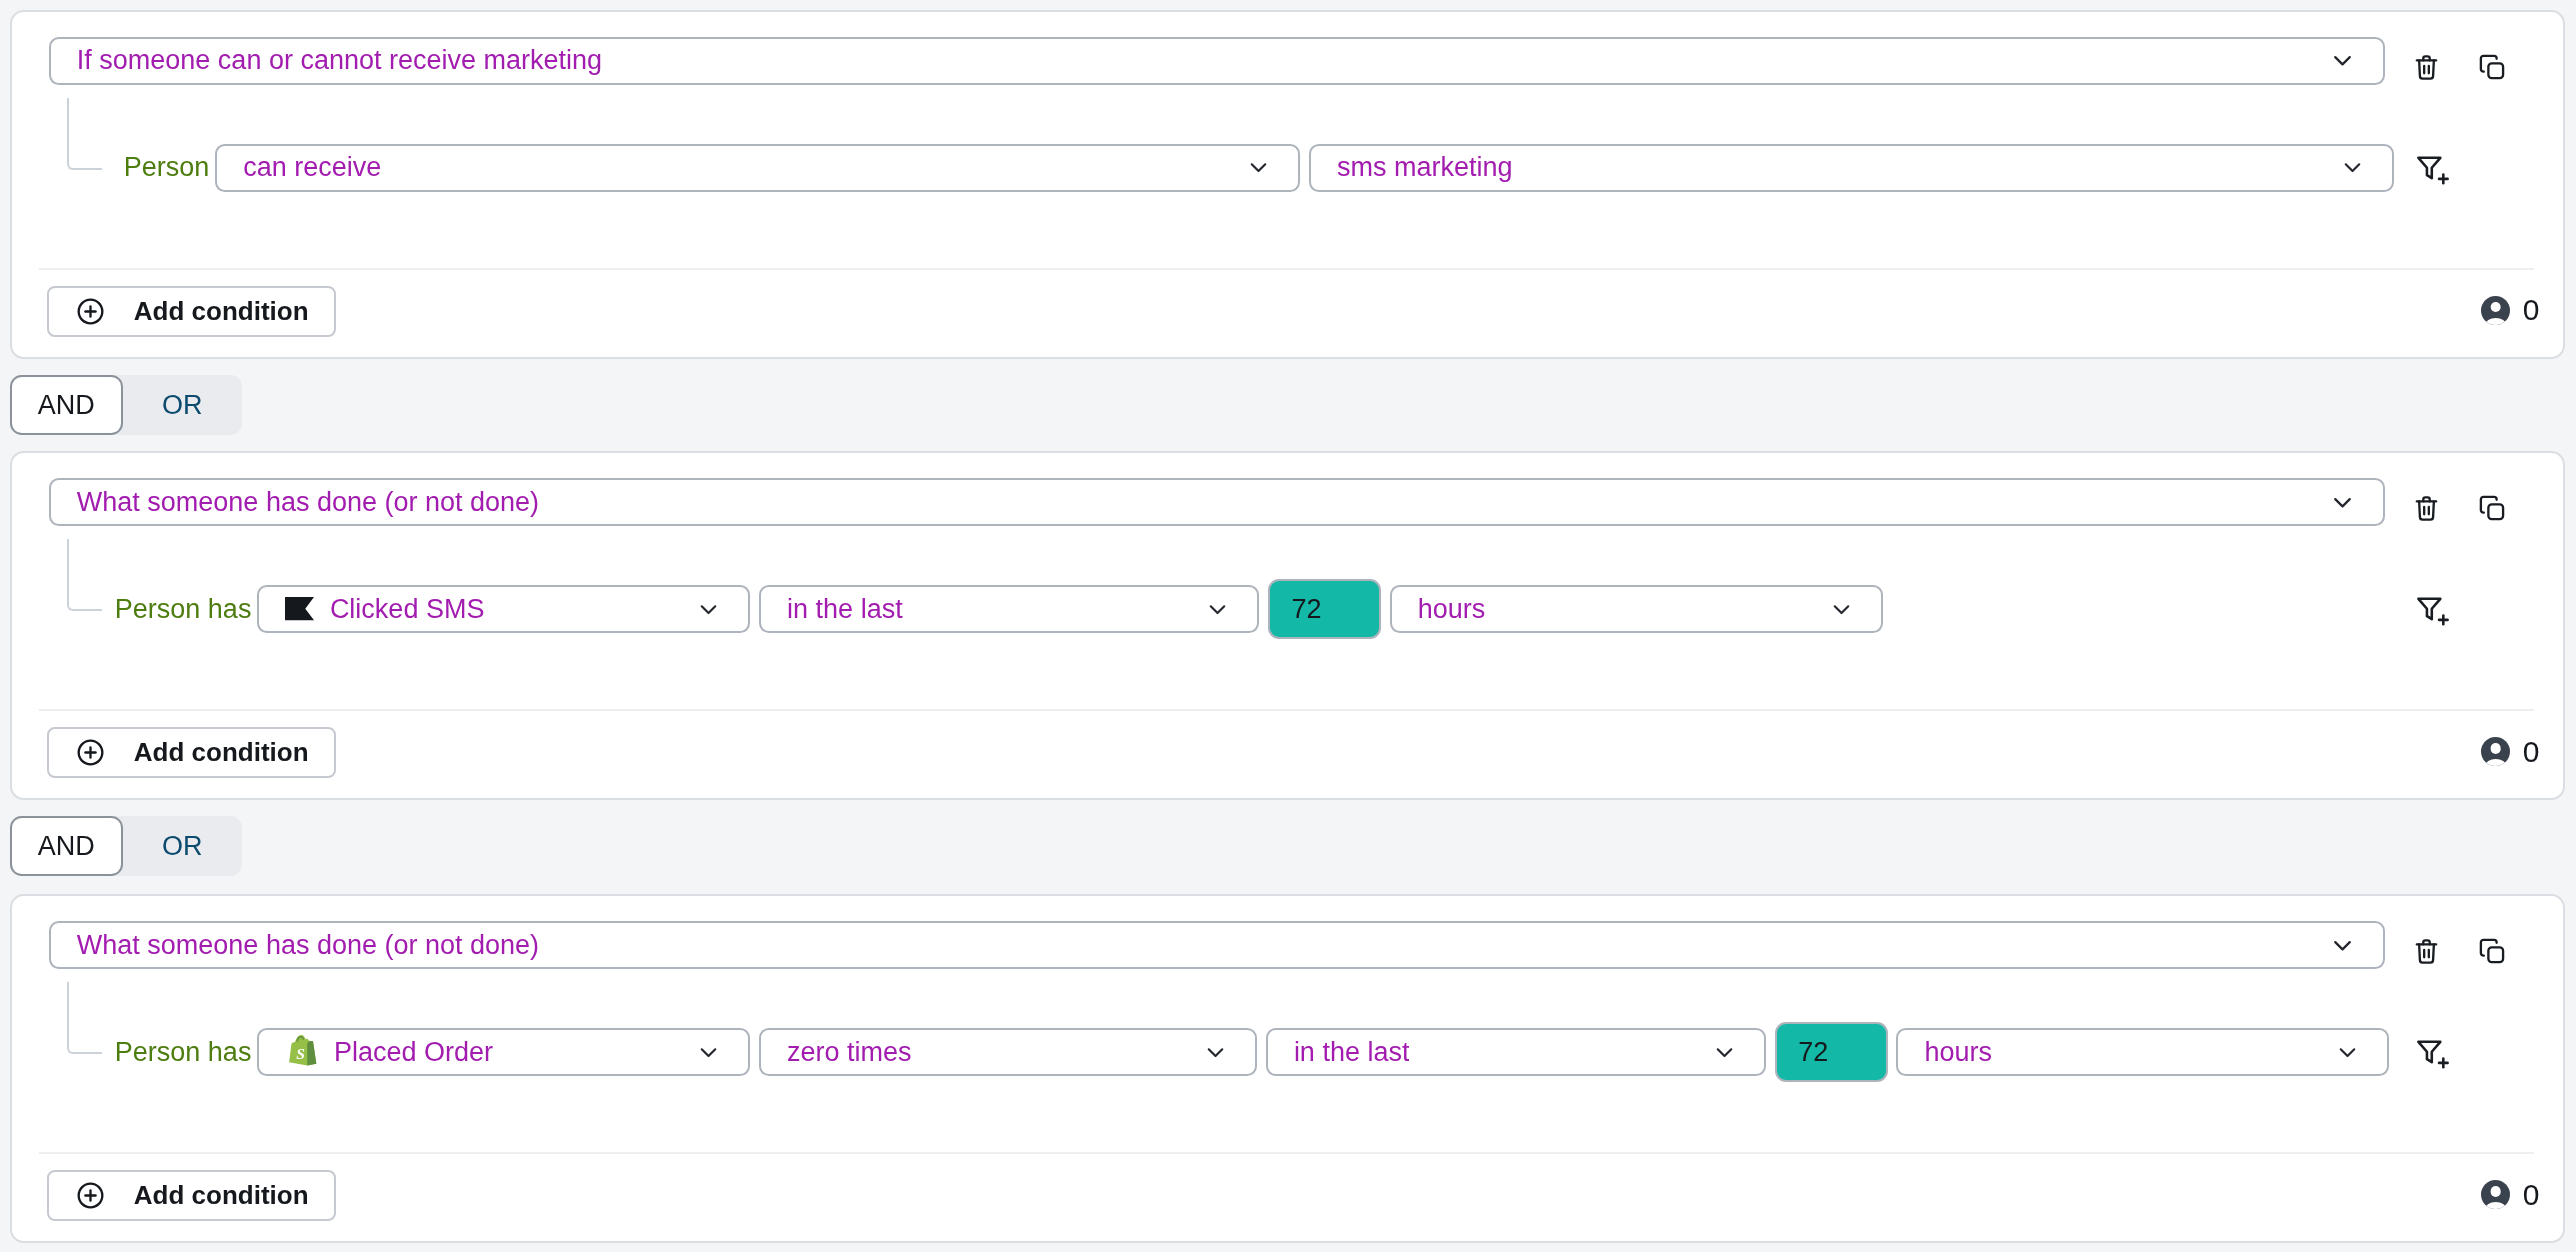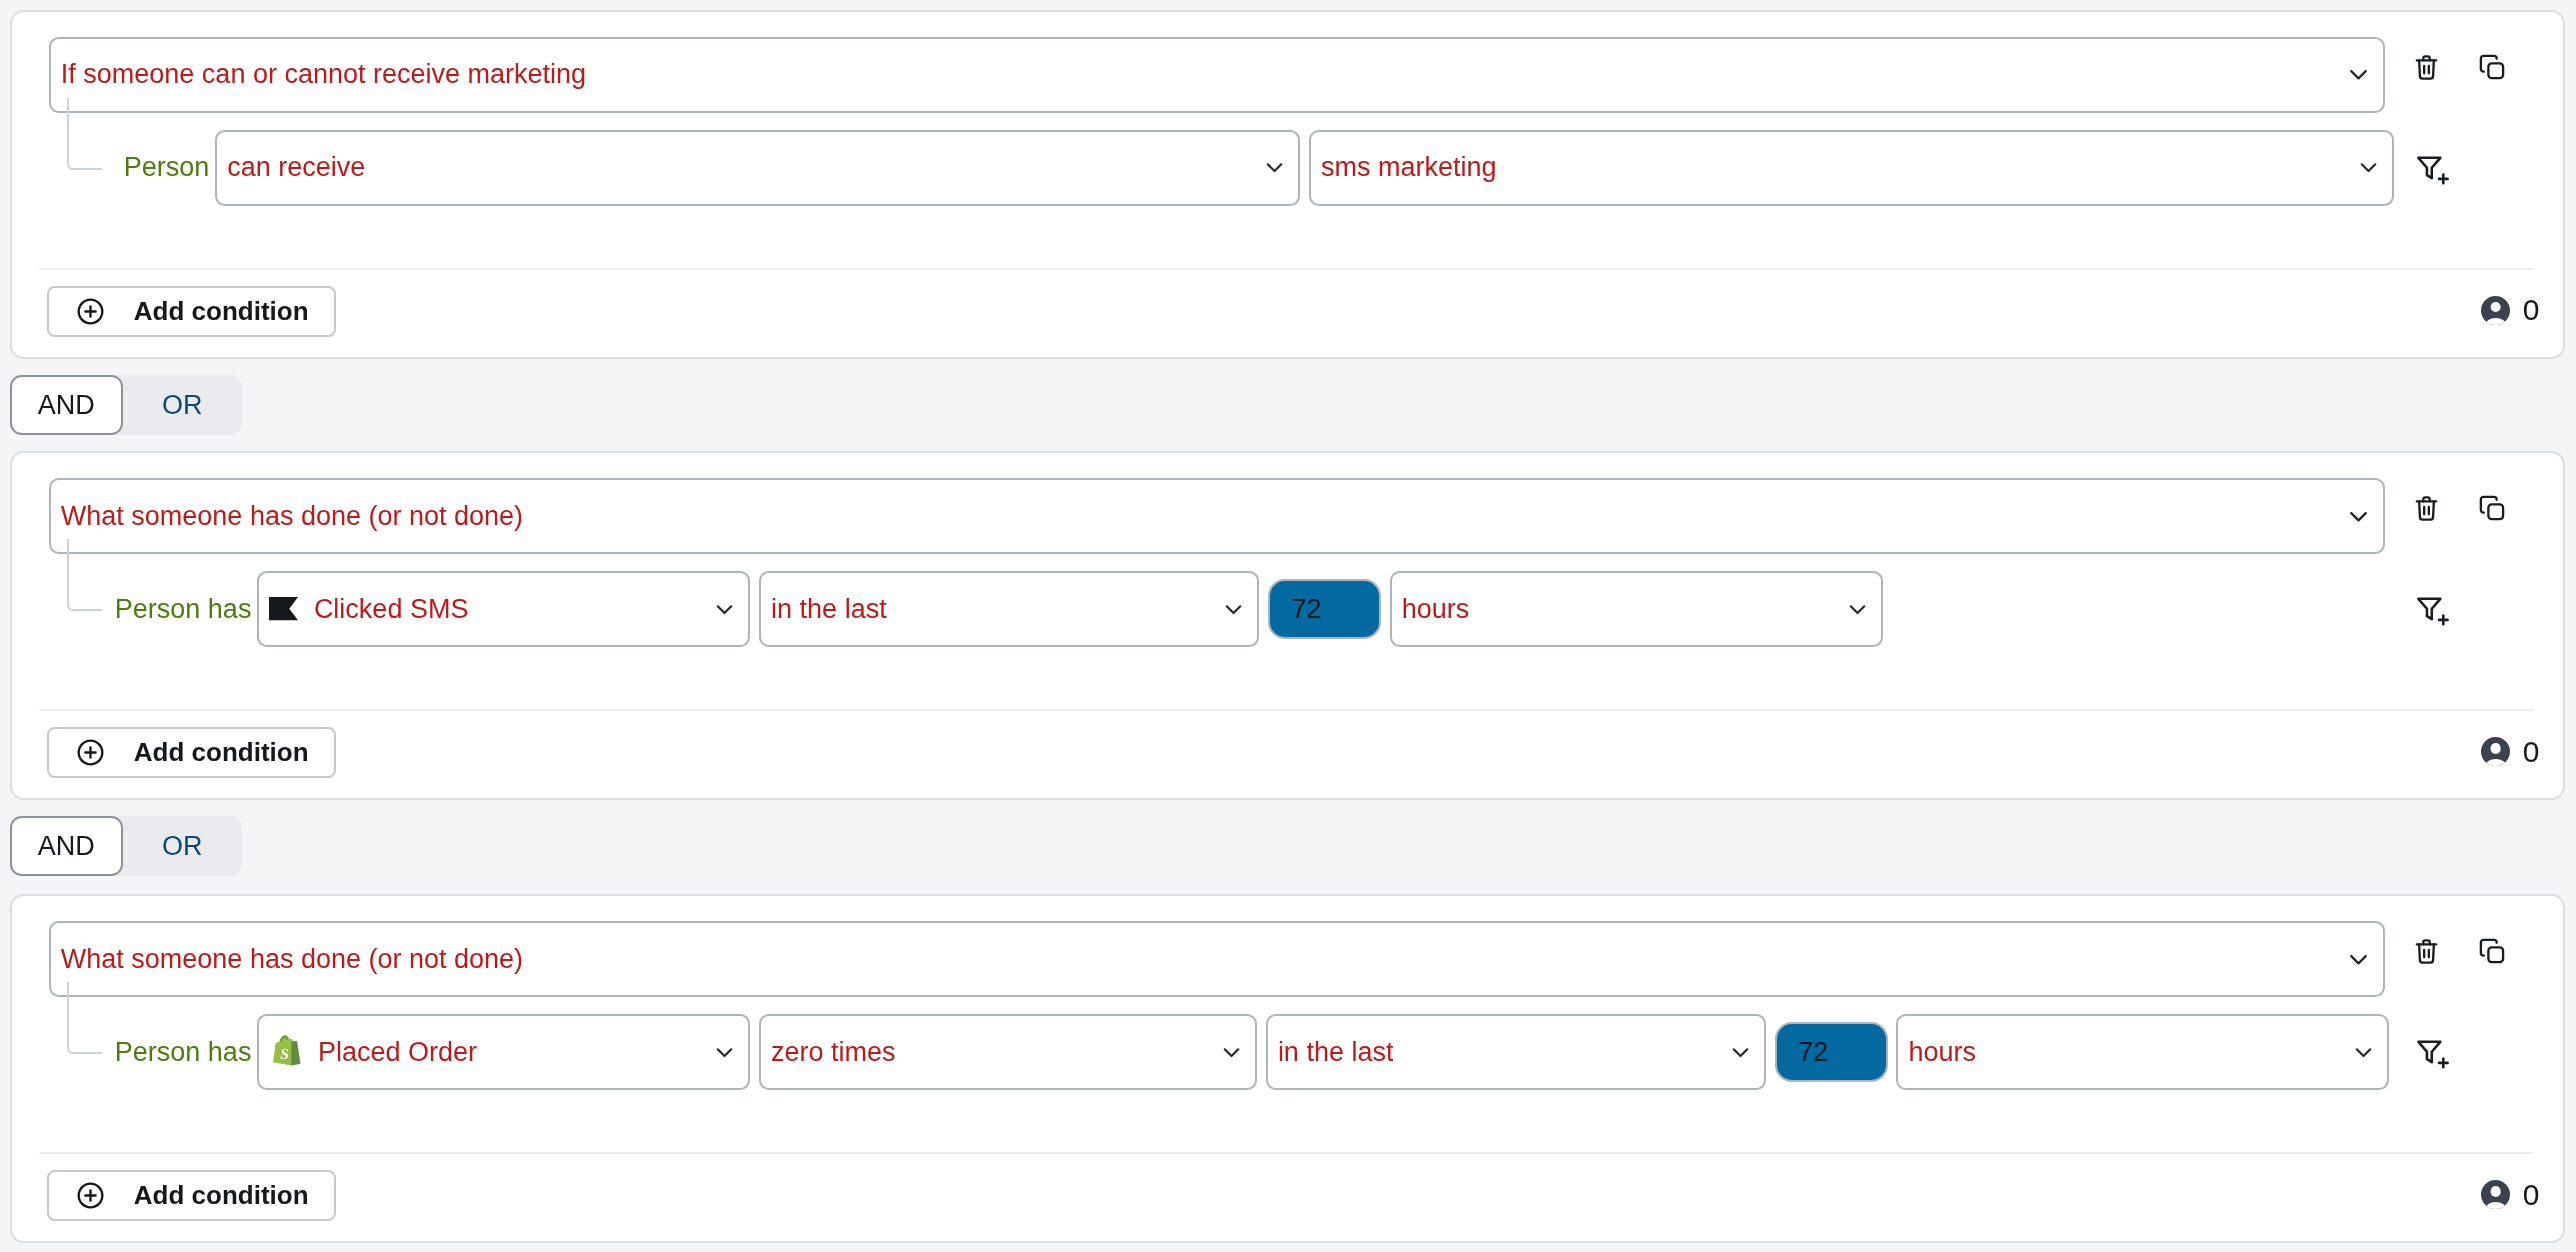--- a/index.html
+++ b/index.html
@@ -15,23 +15,23 @@
     position:absolute;left:9.8px;width:2555px;height:349px;
     background:#ffffff;border:2px solid #dadde2;border-radius:13.7px;
     box-sizing:border-box;
   }
   
   .type-select{
     position:absolute;left:37px;top:25px;width:2336px;height:60px;
   }
   .select{
     display:flex;align-items:center;gap:15.6px;
-    height:76px;box-sizing:border-box;
+    height:48px;box-sizing:border-box;
     background:#fff;border:2px solid #aeb4bc;border-radius:9.8px;
-    padding:0 10px;font-size:27px;color:#b91c1c;cursor:pointer;
+    padding:0 26px;font-size:27px;color:#a21caf;cursor:pointer;
   }
   .sel-text{white-space:nowrap;overflow:hidden;text-overflow:ellipsis;}
   .chev{margin-left:auto;flex:0 0 auto;}
   .icon-btn{
     position:absolute;width:43px;height:43px;top:34px;
     display:flex;align-items:center;justify-content:center;cursor:pointer;
   }
   .trash-btn{left:2393px;}
   .copy-btn{left:2459px;}
   .connector{
@@ -43,21 +43,21 @@
     position:absolute;left:0;right:0;top:125px;height:62px;
     display:flex;align-items:center;
   }
   .row-label{
     color:#4d7c0f;font-size:27px;white-space:nowrap;margin-right:5.9px;
     flex:0 0 auto;
   }
   .cond-row .select{margin-right:8.8px;flex:0 0 auto;}
   .num-input{
     width:113px;height:60px;box-sizing:border-box;margin-right:8.8px;
-    background:#0369a1;border:2px solid #aeb4bc;border-radius:17px;
+    background:#14b8a6;border:2px solid #aeb4bc;border-radius:11px;
     padding:0 21.5px;font-size:27px;color:#15181c;
     font-family:"Liberation Sans",sans-serif;outline:none;
   }
   .filter-btn{top:9.8px;left:2398px;}
   .divider{
     position:absolute;left:27px;right:29px;top:256px;height:2px;background:#eceef0;
   }
   .add-btn{
     position:absolute;left:35px;top:274px;height:51px;
     display:flex;align-items:center;gap:27px;padding:0 25px;

